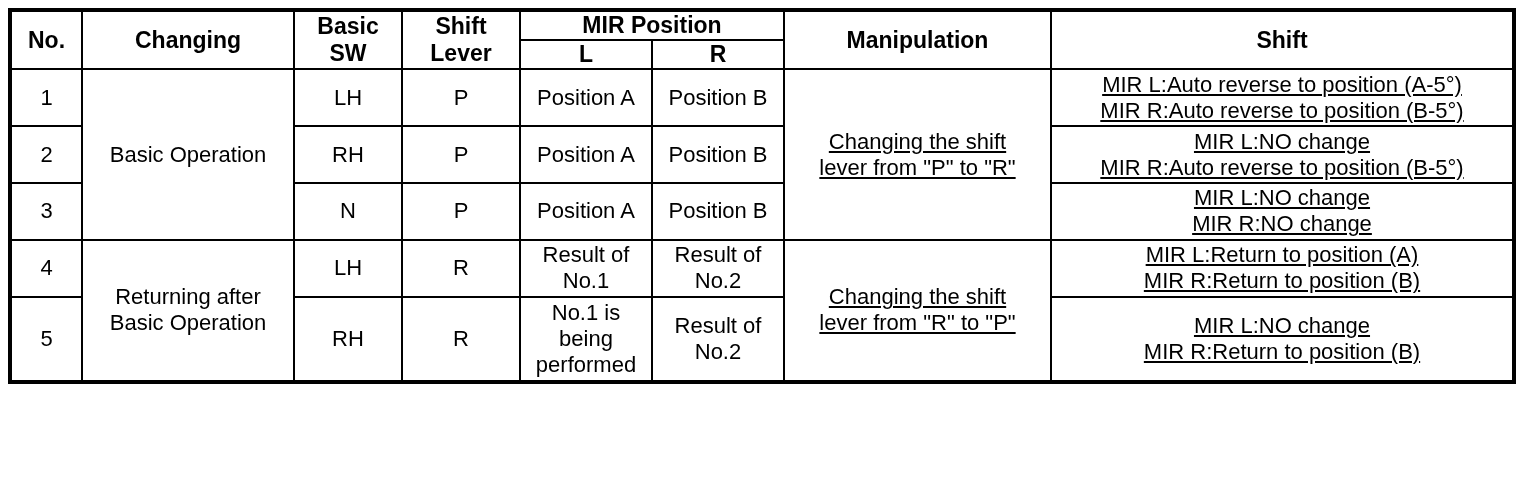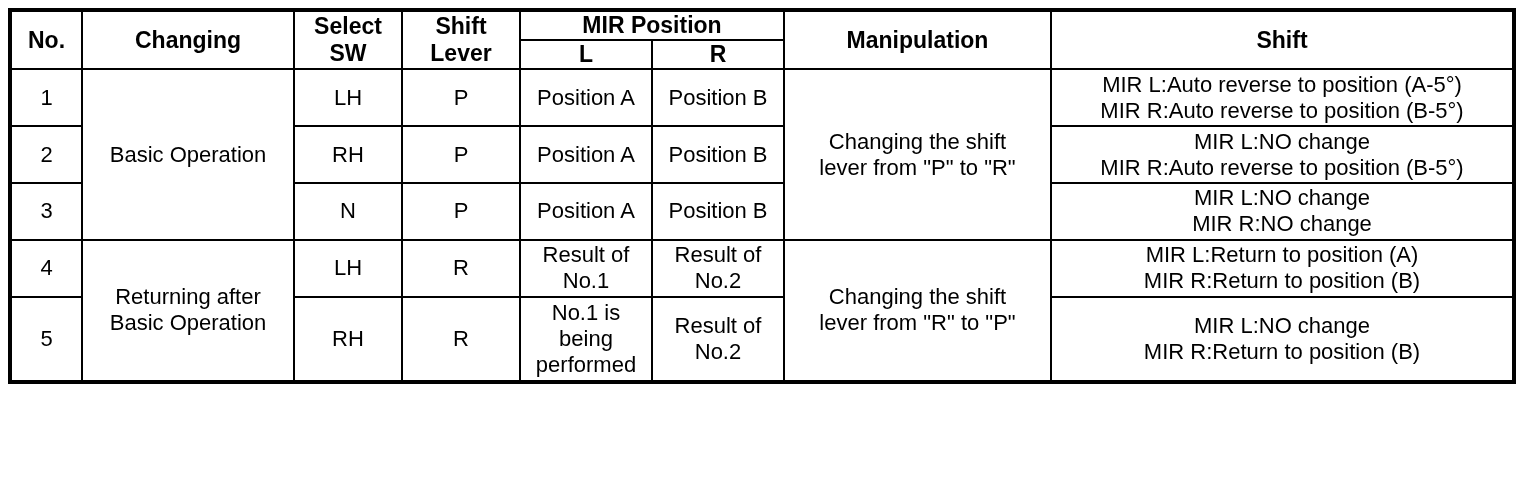--- a/index.html
+++ b/index.html
@@ -56,20 +56,21 @@
   col.c-sw       { width: 108px; }
   col.c-shift    { width: 118px; }
   col.c-mirl     { width: 132px; }
   col.c-mirr     { width: 132px; }
   col.c-manip    { width: 267px; }
   col.c-result   { width: 463px; }
 
   .cell-left {
     text-align: left;
     padding-left: 10px;
+    text-decoration: underline;
   }
 
   .multiline {
     white-space: pre-line;
   }
 
   .hdr-mir-top {
     border-bottom: 2px solid #000000;
     margin-left: 10px;
   }
@@ -87,21 +88,21 @@
       <col class="c-mirl">
       <col class="c-mirr">
       <col class="c-manip">
       <col class="c-result">
     </colgroup>
 
     <thead>
       <tr>
         <th rowspan="2">No.</th>
         <th rowspan="2">Changing</th>
-        <th rowspan="2" class="multiline">Select
+        <th rowspan="2" class="multiline">Basic
 SW</th>
         <th rowspan="2" class="multiline">Shift
 Lever</th>
         <th colspan="2" class="hdr-mir-top">MIR Position</th>
         <th rowspan="2">Manipulation</th>
         <th rowspan="2">Shift</th>
       </tr>
       <tr>
         <th>L</th>
         <th>R</th>

